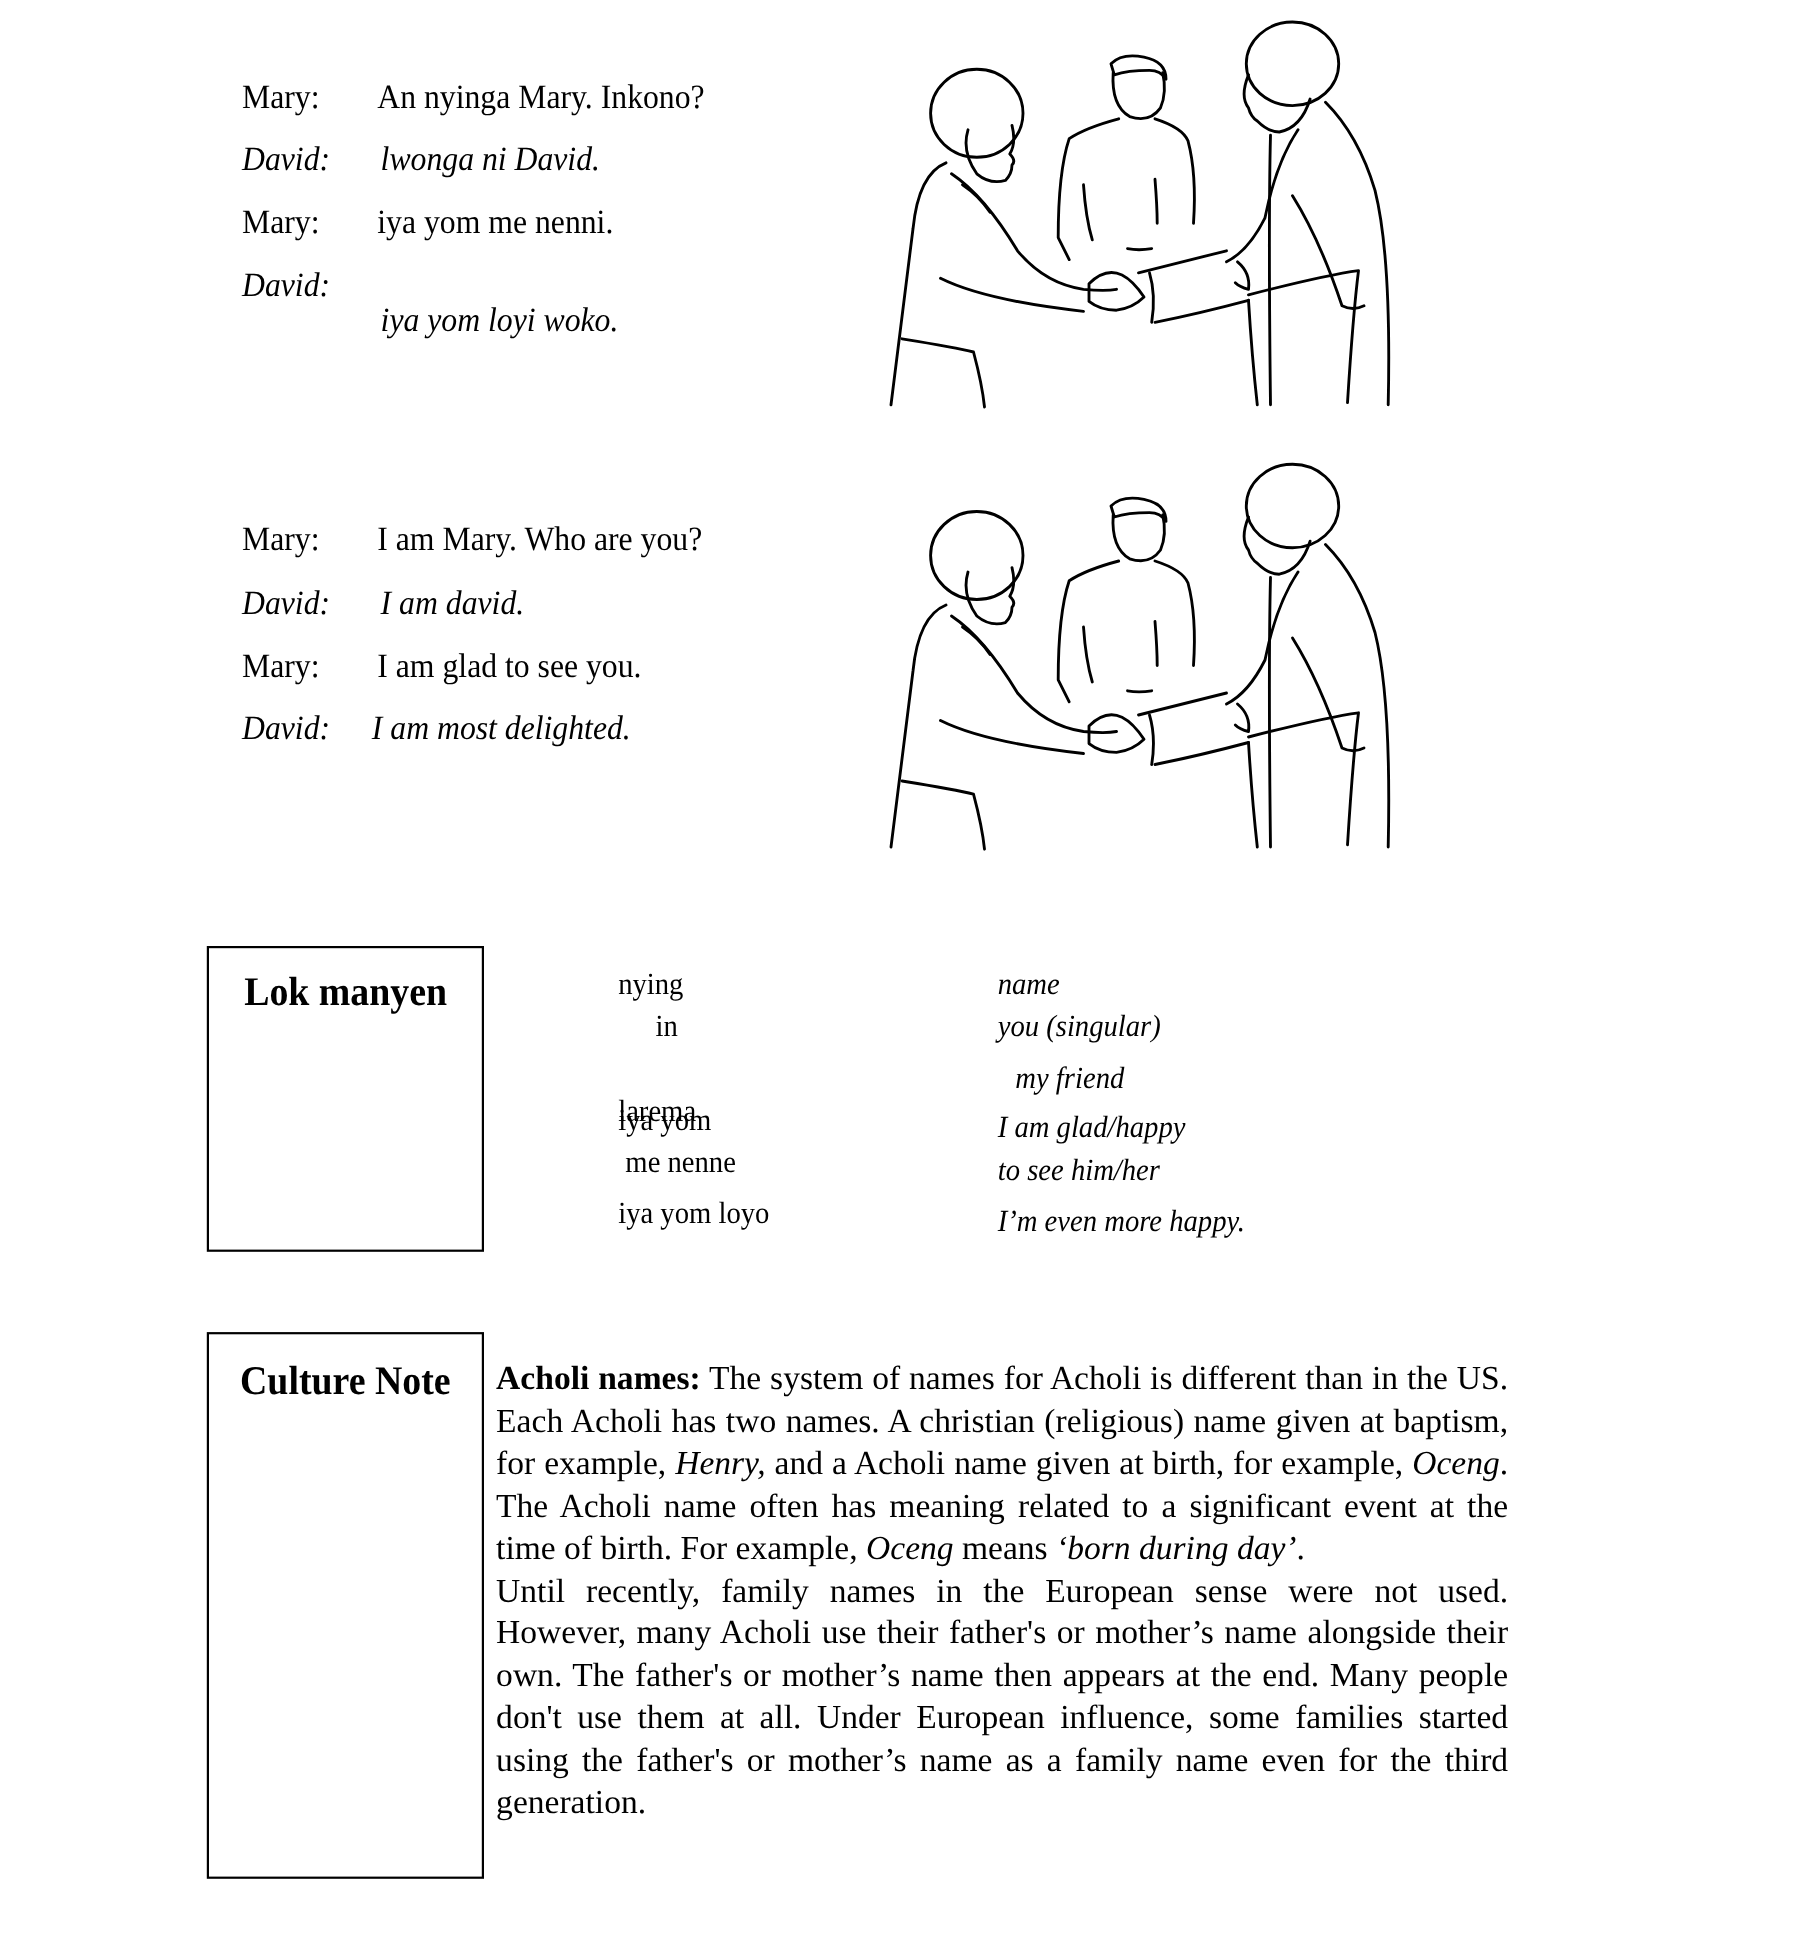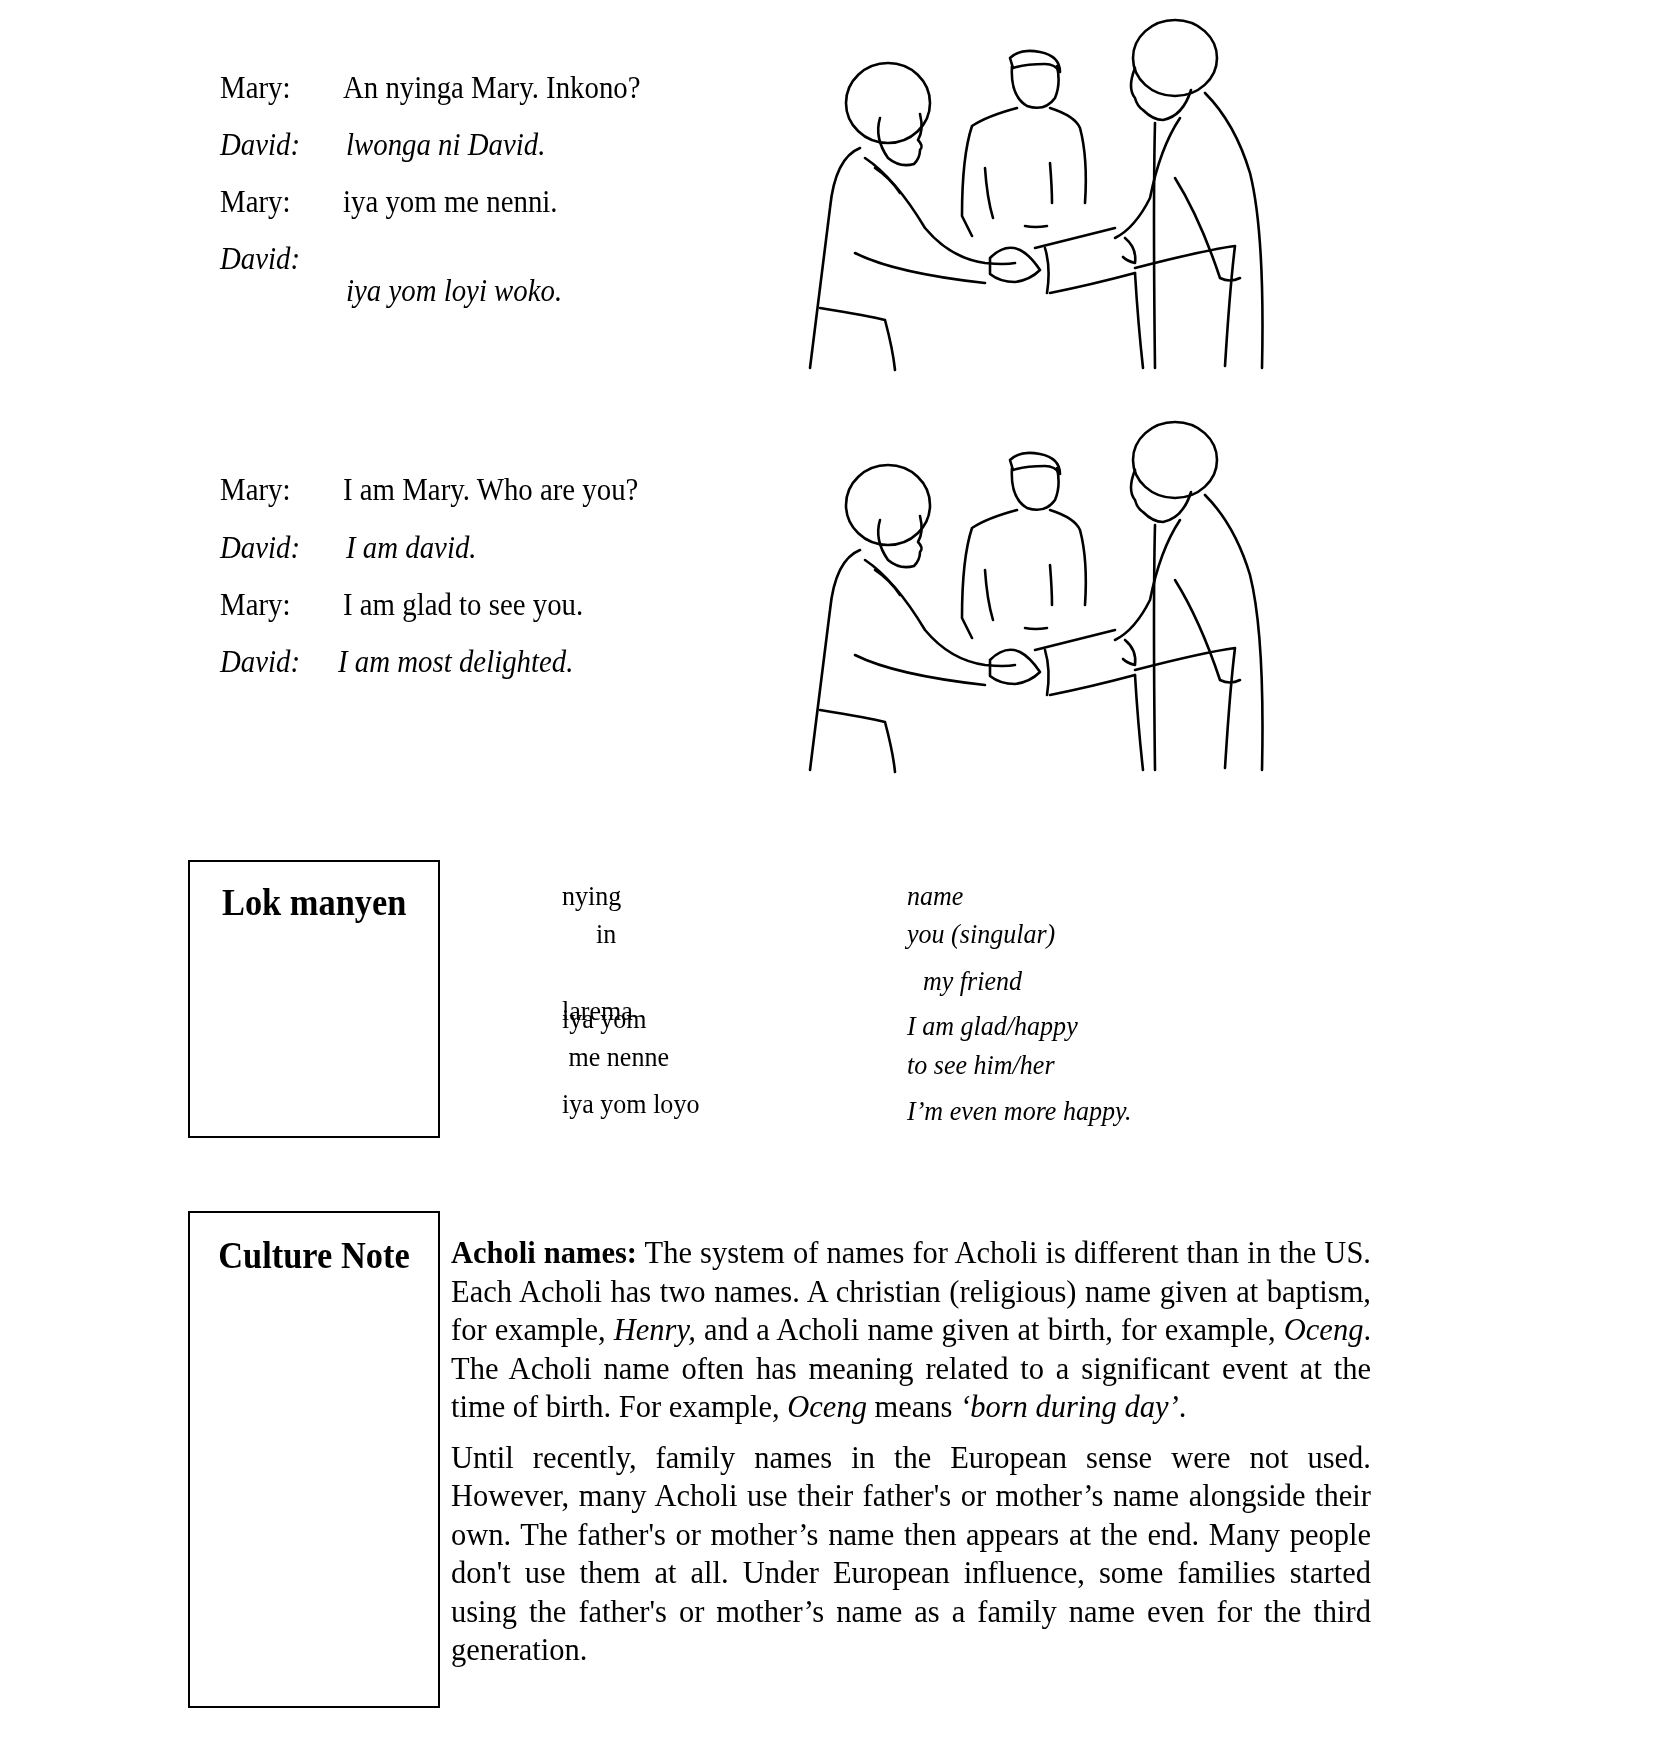--- a/index.html
+++ b/index.html
@@ -156,14 +156,14 @@
   <div class="abs vocab" style="left:562px; top:1086px;"><span class="cond">iya yom loyo</span></div>
   <div class="abs vocab it" style="left:907px; top:1093px;"><span class="cond">I’m even more happy.</span></div>
 </div>
 
 <div class="box" style="left:188px; top:1211px; width:252px; height:497px;">
   <div class="box-title" style="top:22px;"><span class="cond" style="transform-origin:center top;">Culture Note</span></div>
 </div>
 
 <div class="para" style="top:1234px;">
   <p><span class="b">Acholi names:</span><span> The system of names for Acholi is different than in the US. Each Acholi has two names. A christian (religious) name given at baptism, for example, </span><span class="it">Henry,</span><span> and a Acholi name given at birth, for example, </span><span class="it">Oceng</span><span>. The Acholi name often has meaning related to a significant event at the time of birth. For example, </span><span class="it">Oceng</span><span> means </span><span class="it">‘born during day’</span><span>.</span></p>
-  <p style="margin-top:12px;">Until recently, family names in the European sense were not used. However, many Acholi use their father's or mother’s name alongside their own. The father's or mother’s name then appears at the end. Many people don't use them at all. Under European influence, some families started using the father's or mother’s name as a family name even for the third generation.</p>
+  <p style="">Until recently, family names in the European sense were not used. However, many Acholi use their father's or mother’s name alongside their own. The father's or mother’s name then appears at the end. Many people don't use them at all. Under European influence, some families started using the father's or mother’s name as a family name even for the third generation.</p>
 </div>
 
 </body></html>

